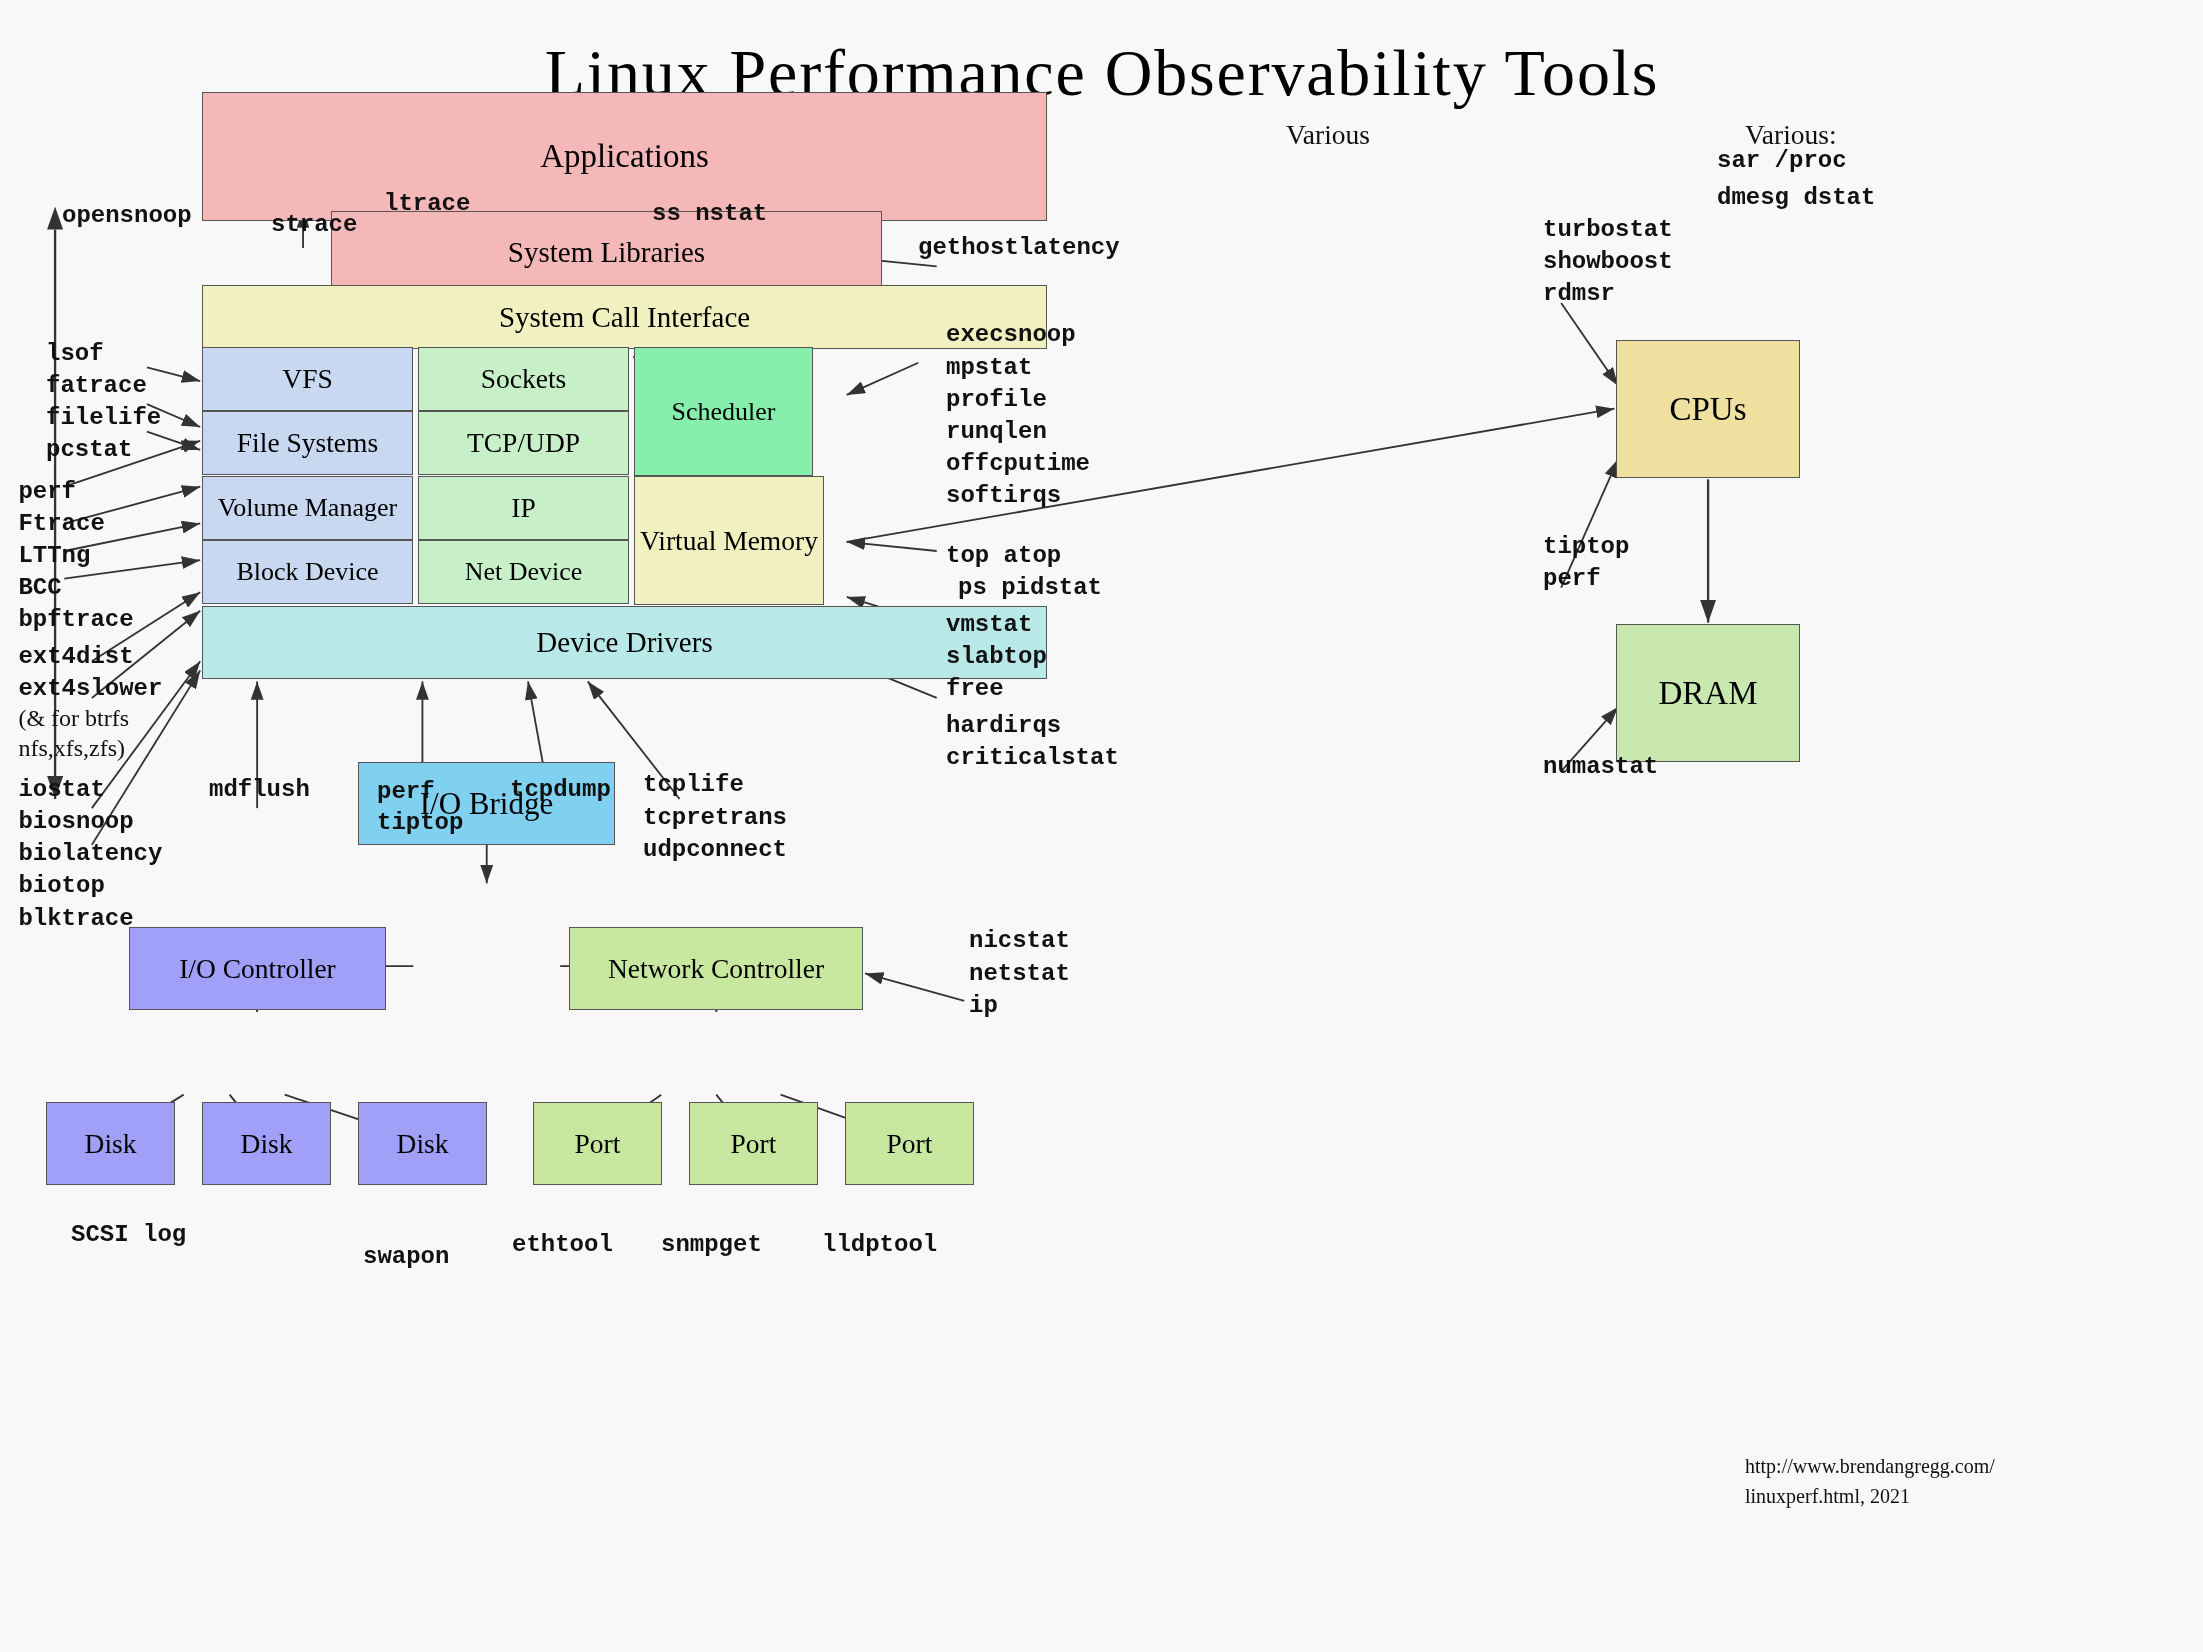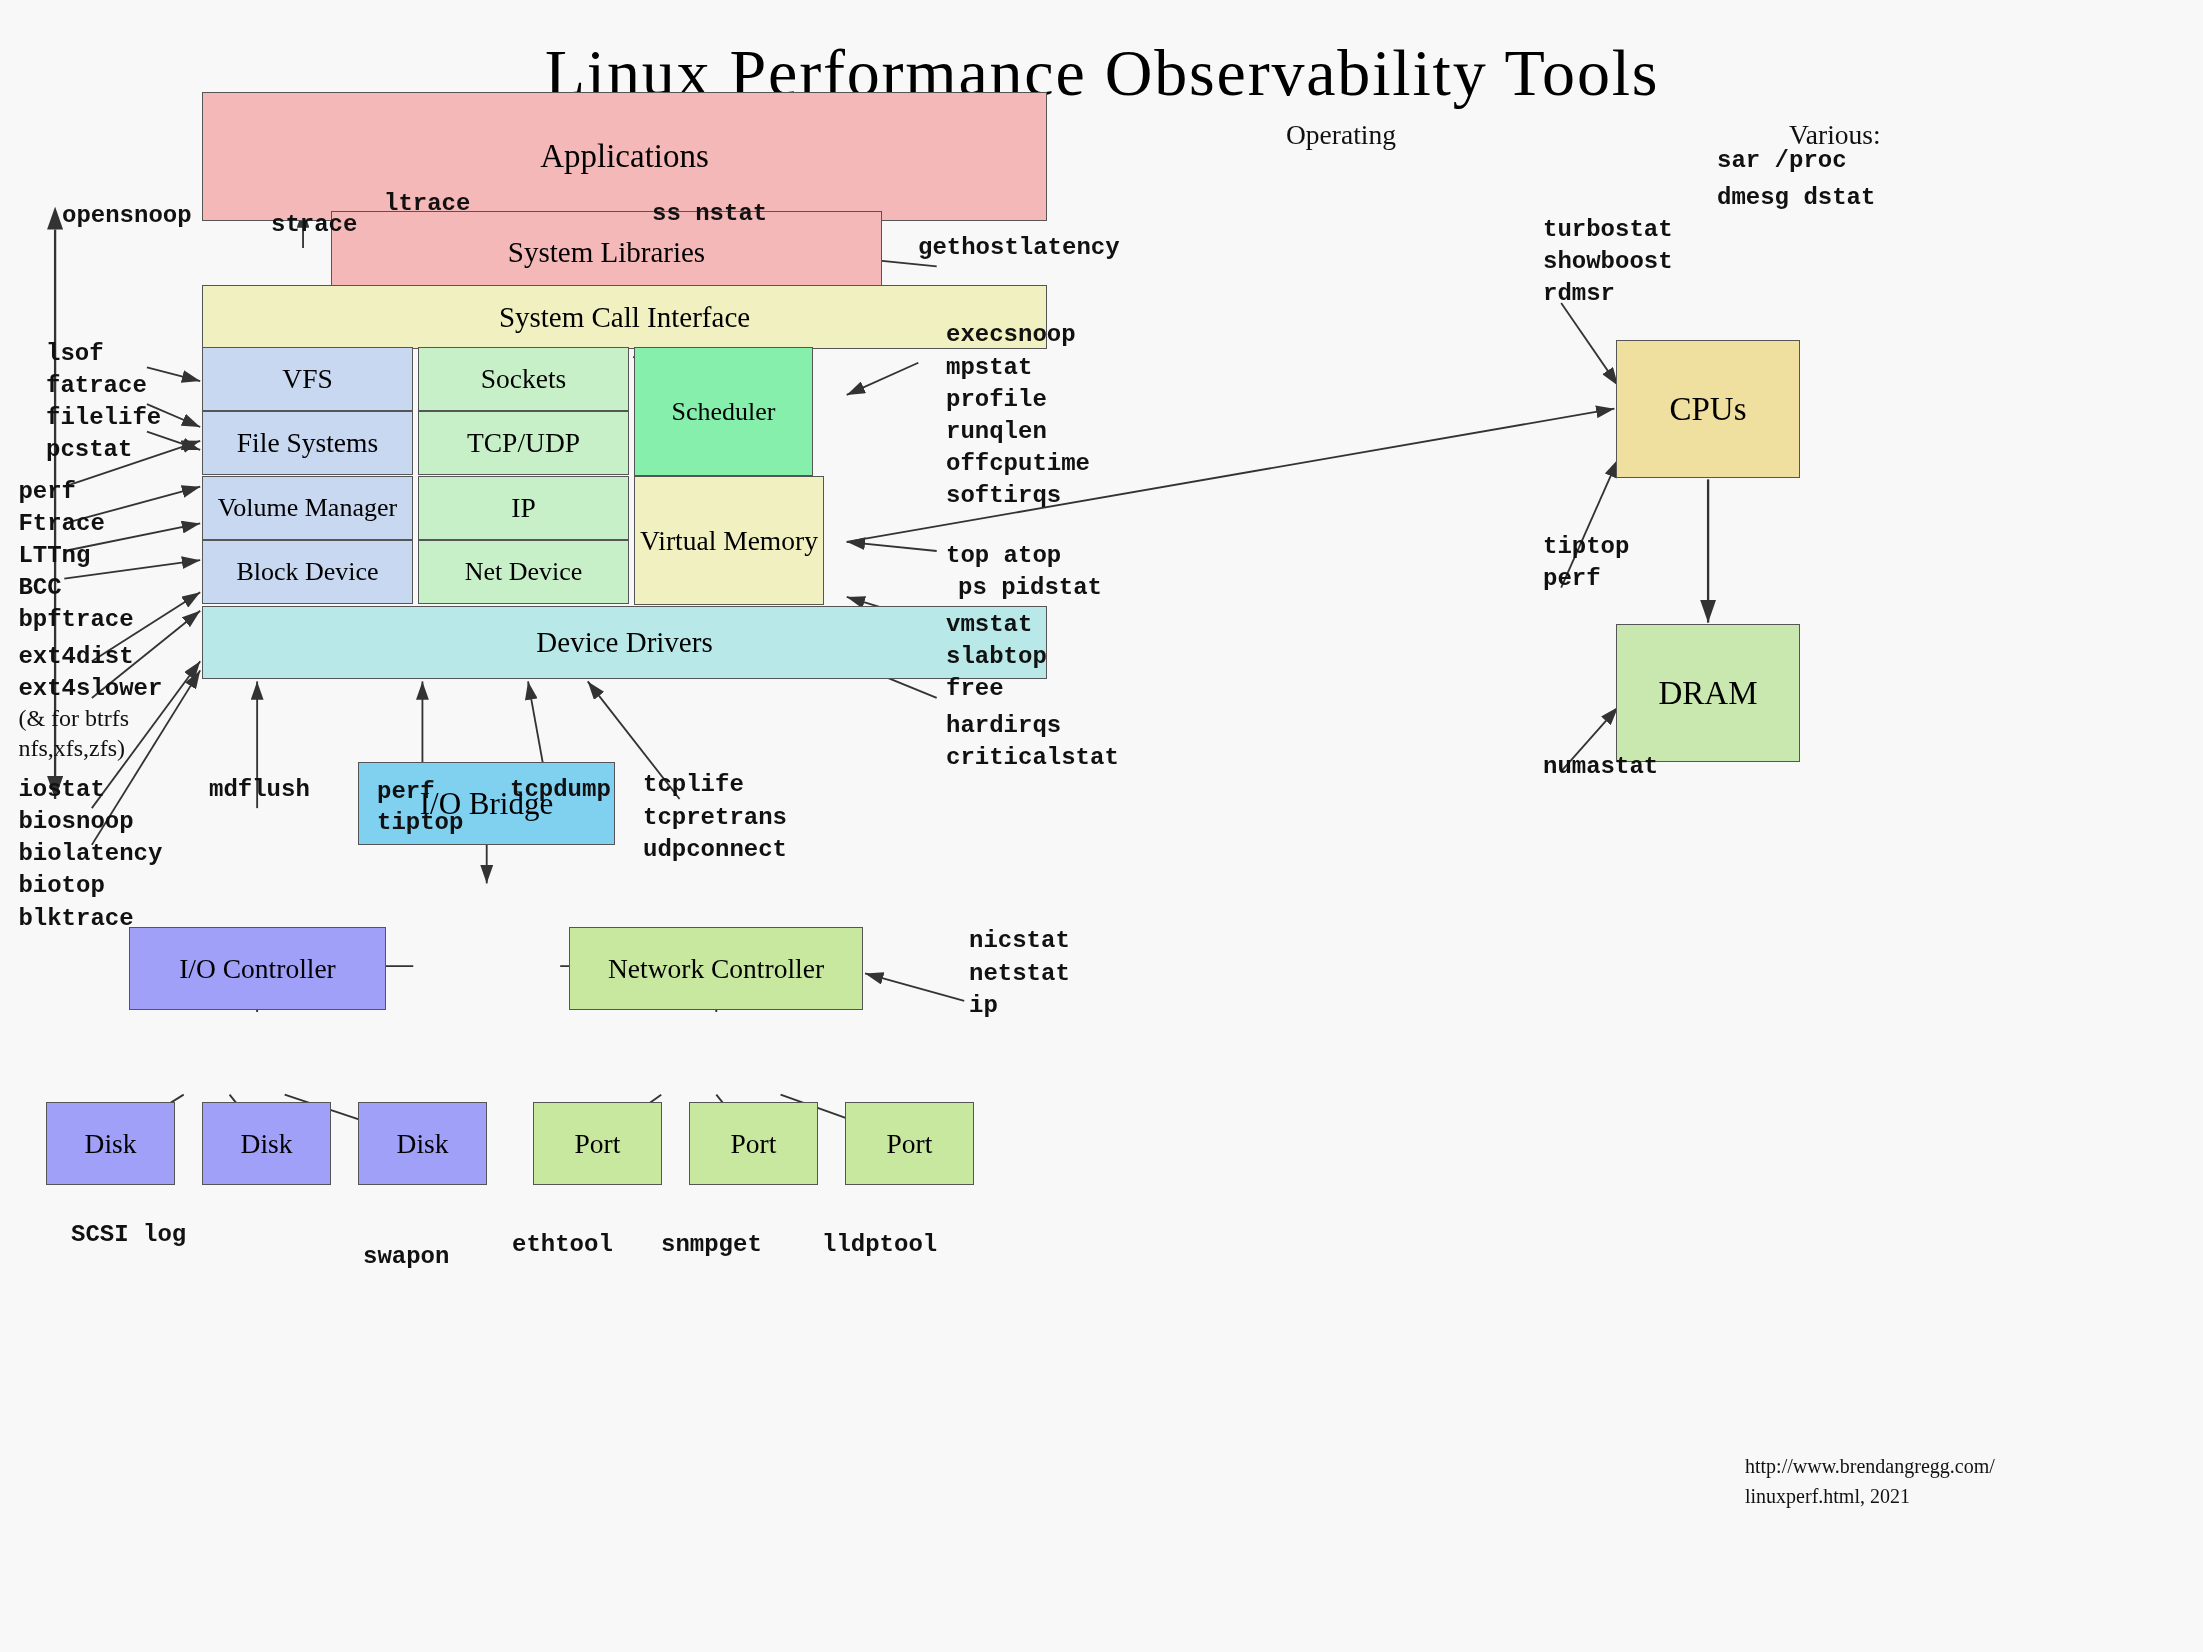--- a/index.html
+++ b/index.html
@@ -453,23 +453,23 @@
   <line x1="1860" y1="522" x2="1860" y2="678" stroke="#333" stroke-width="2.5" marker-end="url(#arrowhead)"></line>
 
   <line x1="922" y1="590" x2="1758" y2="445" stroke="#333" stroke-width="2" marker-end="url(#arrowhead)"></line>
 
   <line x1="1050" y1="1090" x2="942" y2="1060" stroke="#333" stroke-width="2" marker-end="url(#arrowhead)"></line>
 
 </svg>
 
 <div class="os-label label" style="left:551px; top:119px; font-size:27.5px;">Operating System</div>
 
-<div class="label" style="left:1286px; top:119px; font-size:27.5px;">Operating</div>
-
-<div class="label" style="left:1745px; top:119px; font-size:27.5px;margin-left:44px;">Various:</div>
+<div class="label" style="left:1286px; top:119px; font-size:27.5px;">Various</div>
+
+<div class="label" style="left:1745px; top:119px; font-size:27.5px;">Various:</div>
 
 <div class="layer-applications">
   <span>Applications</span>
 </div>
 
 <div class="layer-sys-libraries">
   <span>System Libraries</span>
 </div>
 
 <div class="layer-syscall">

